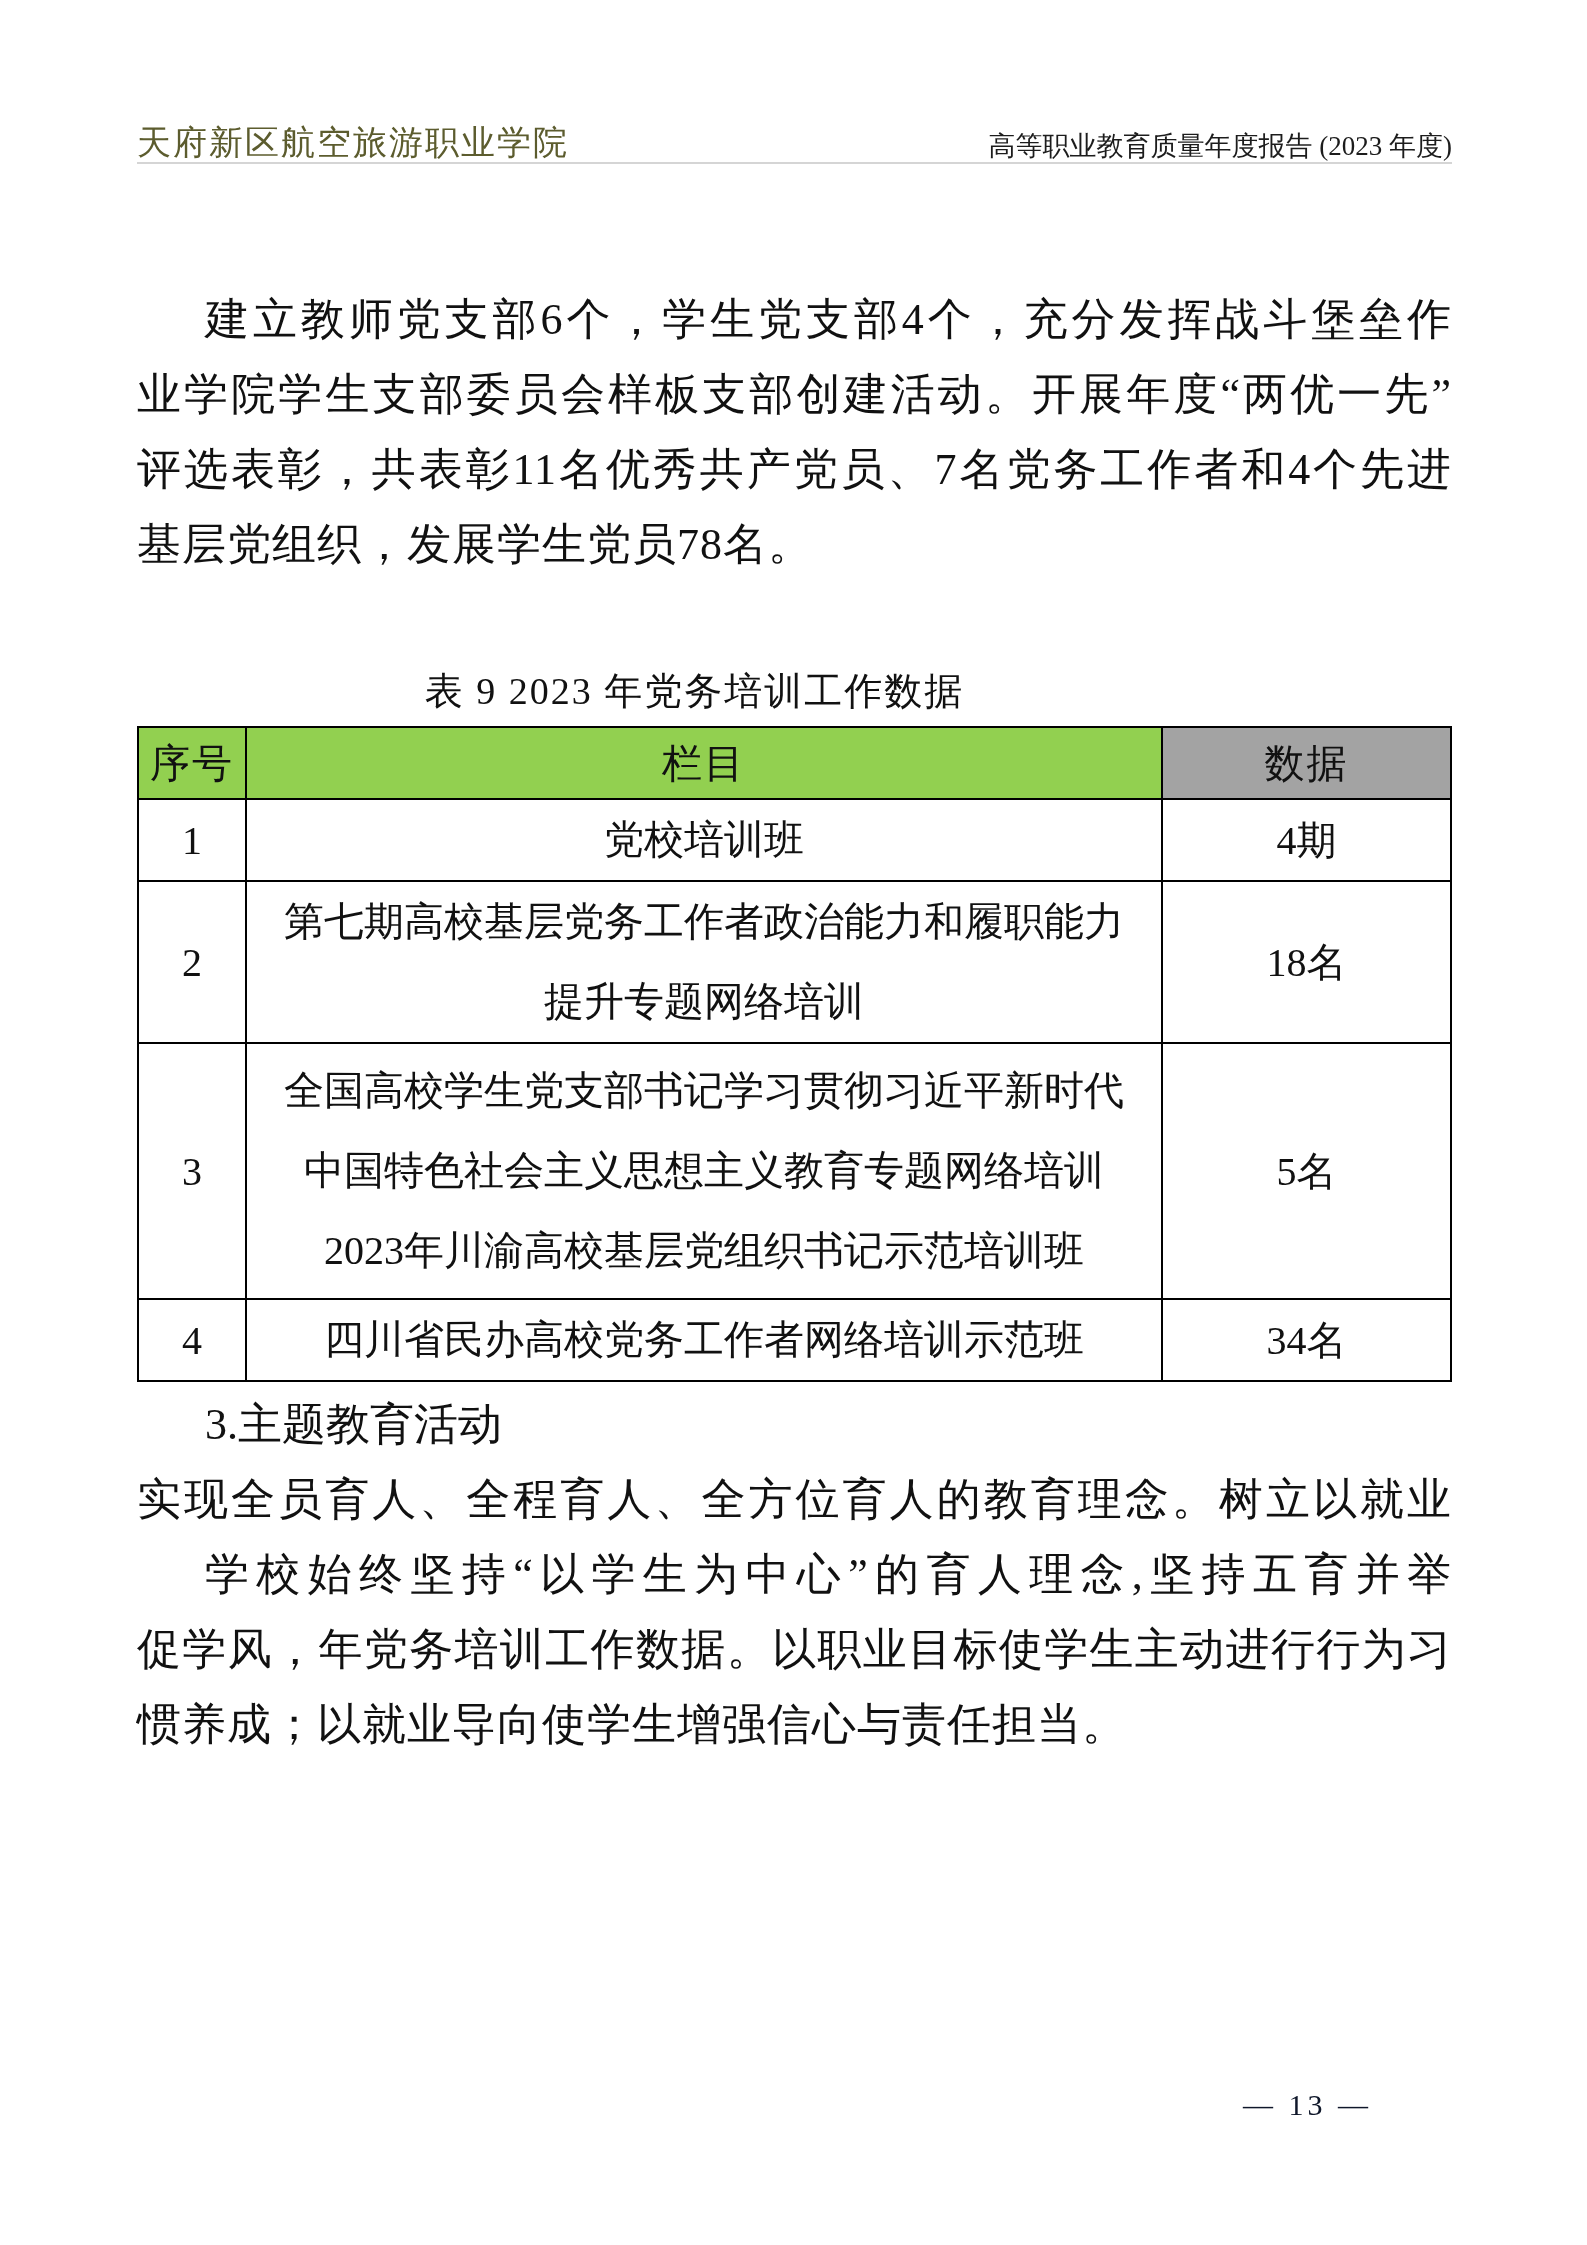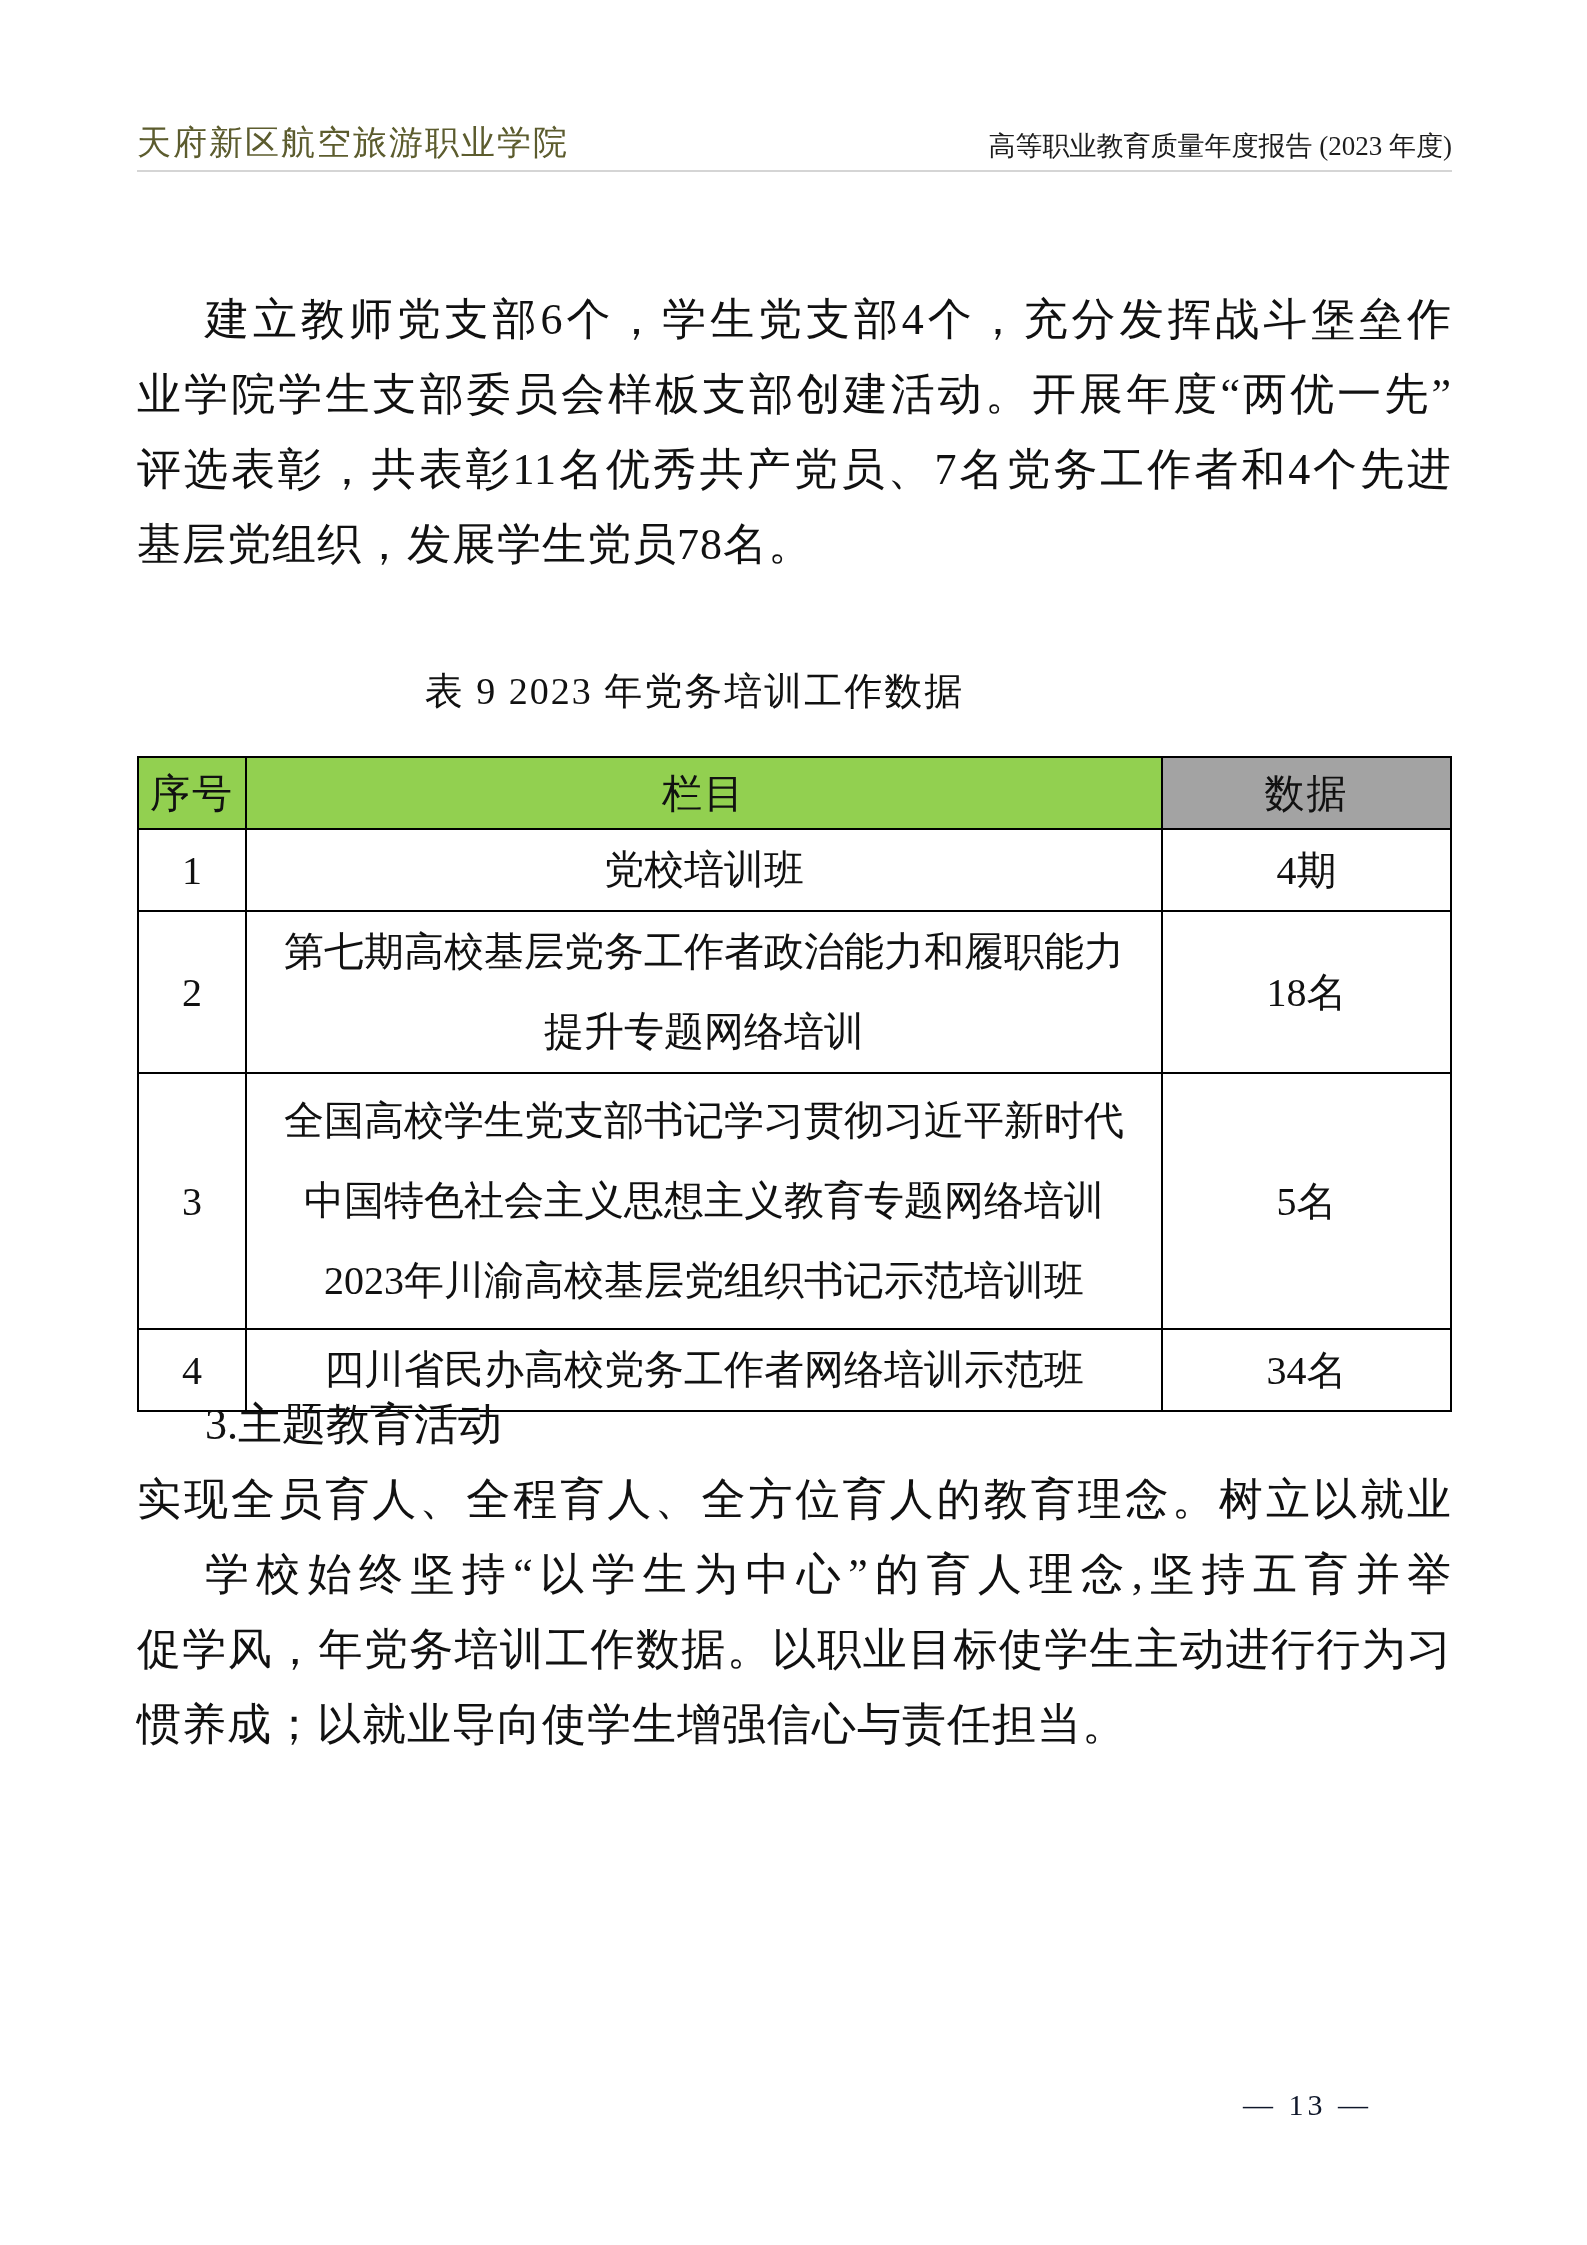--- a/index.html
+++ b/index.html
@@ -11,21 +11,20 @@
     position:relative;
     overflow:hidden;
   }
   .page{position:absolute;left:137px;width:1315px;top:0;height:100%;}
 
   
   .page-header{
     position:absolute;left:0;right:0;top:106px;height:56px;
     display:flex;justify-content:space-between;align-items:flex-end;
     border-bottom:2px solid #d5d5d5;
-    padding-bottom:8px;
   }
   .school-name{
     font-size:34px;line-height:38px;
     color:#5c5c2e;
     letter-spacing:2px;
   }
   .report-title{
     font-size:27px;line-height:32px;color:#1c1c1c;
   }
 
@@ -52,21 +51,20 @@
     position:absolute;left:0;right:0;top:660px;
     font-size:38px;line-height:62px;
     text-align:center;
     transform:translateX(-100px);
     letter-spacing:2px;
   }
   table.data-table{
     position:absolute;left:0;top:726px;width:1315px;
     border-collapse:collapse;table-layout:fixed;
     font-size:40px;
-    margin-top:30px;
   }
   table.data-table col.c-no{width:108px;}
   table.data-table col.c-item{width:auto;}
   table.data-table col.c-val{width:289px;}
   table.data-table th, table.data-table td{
     border:2px solid #000;
     text-align:center;vertical-align:middle;
     padding:0;
   }
   table.data-table thead tr{height:72px;}

